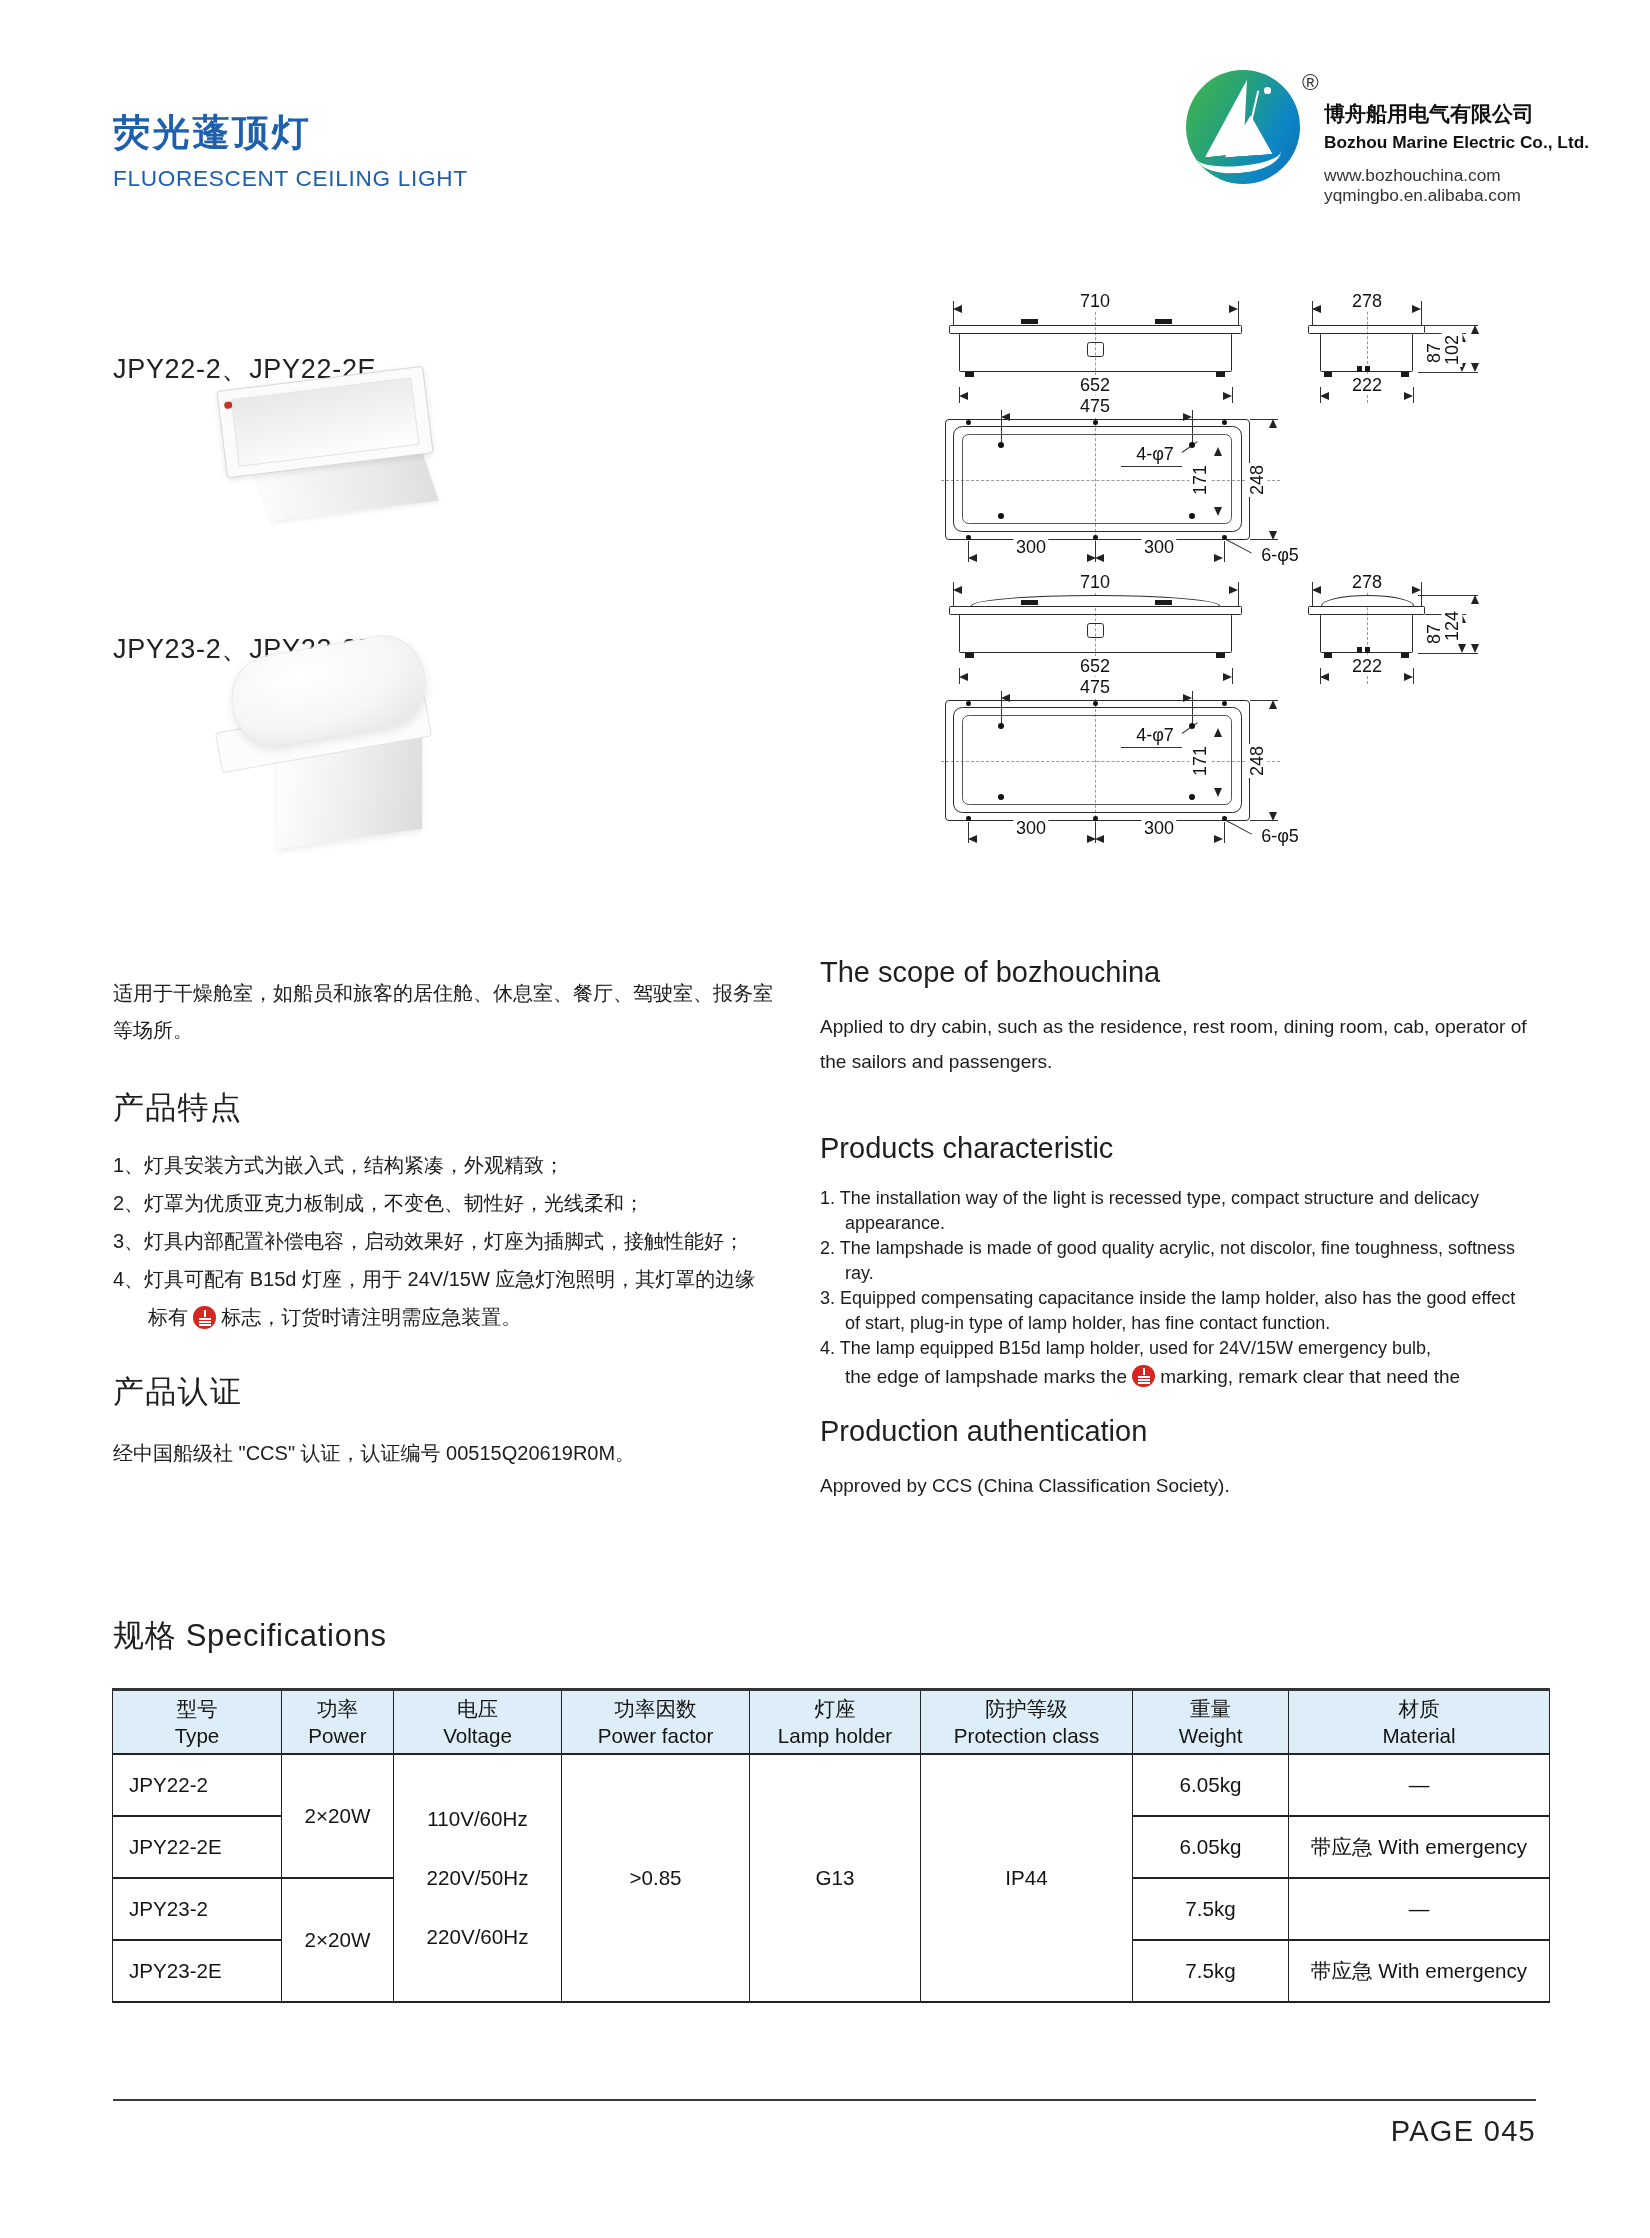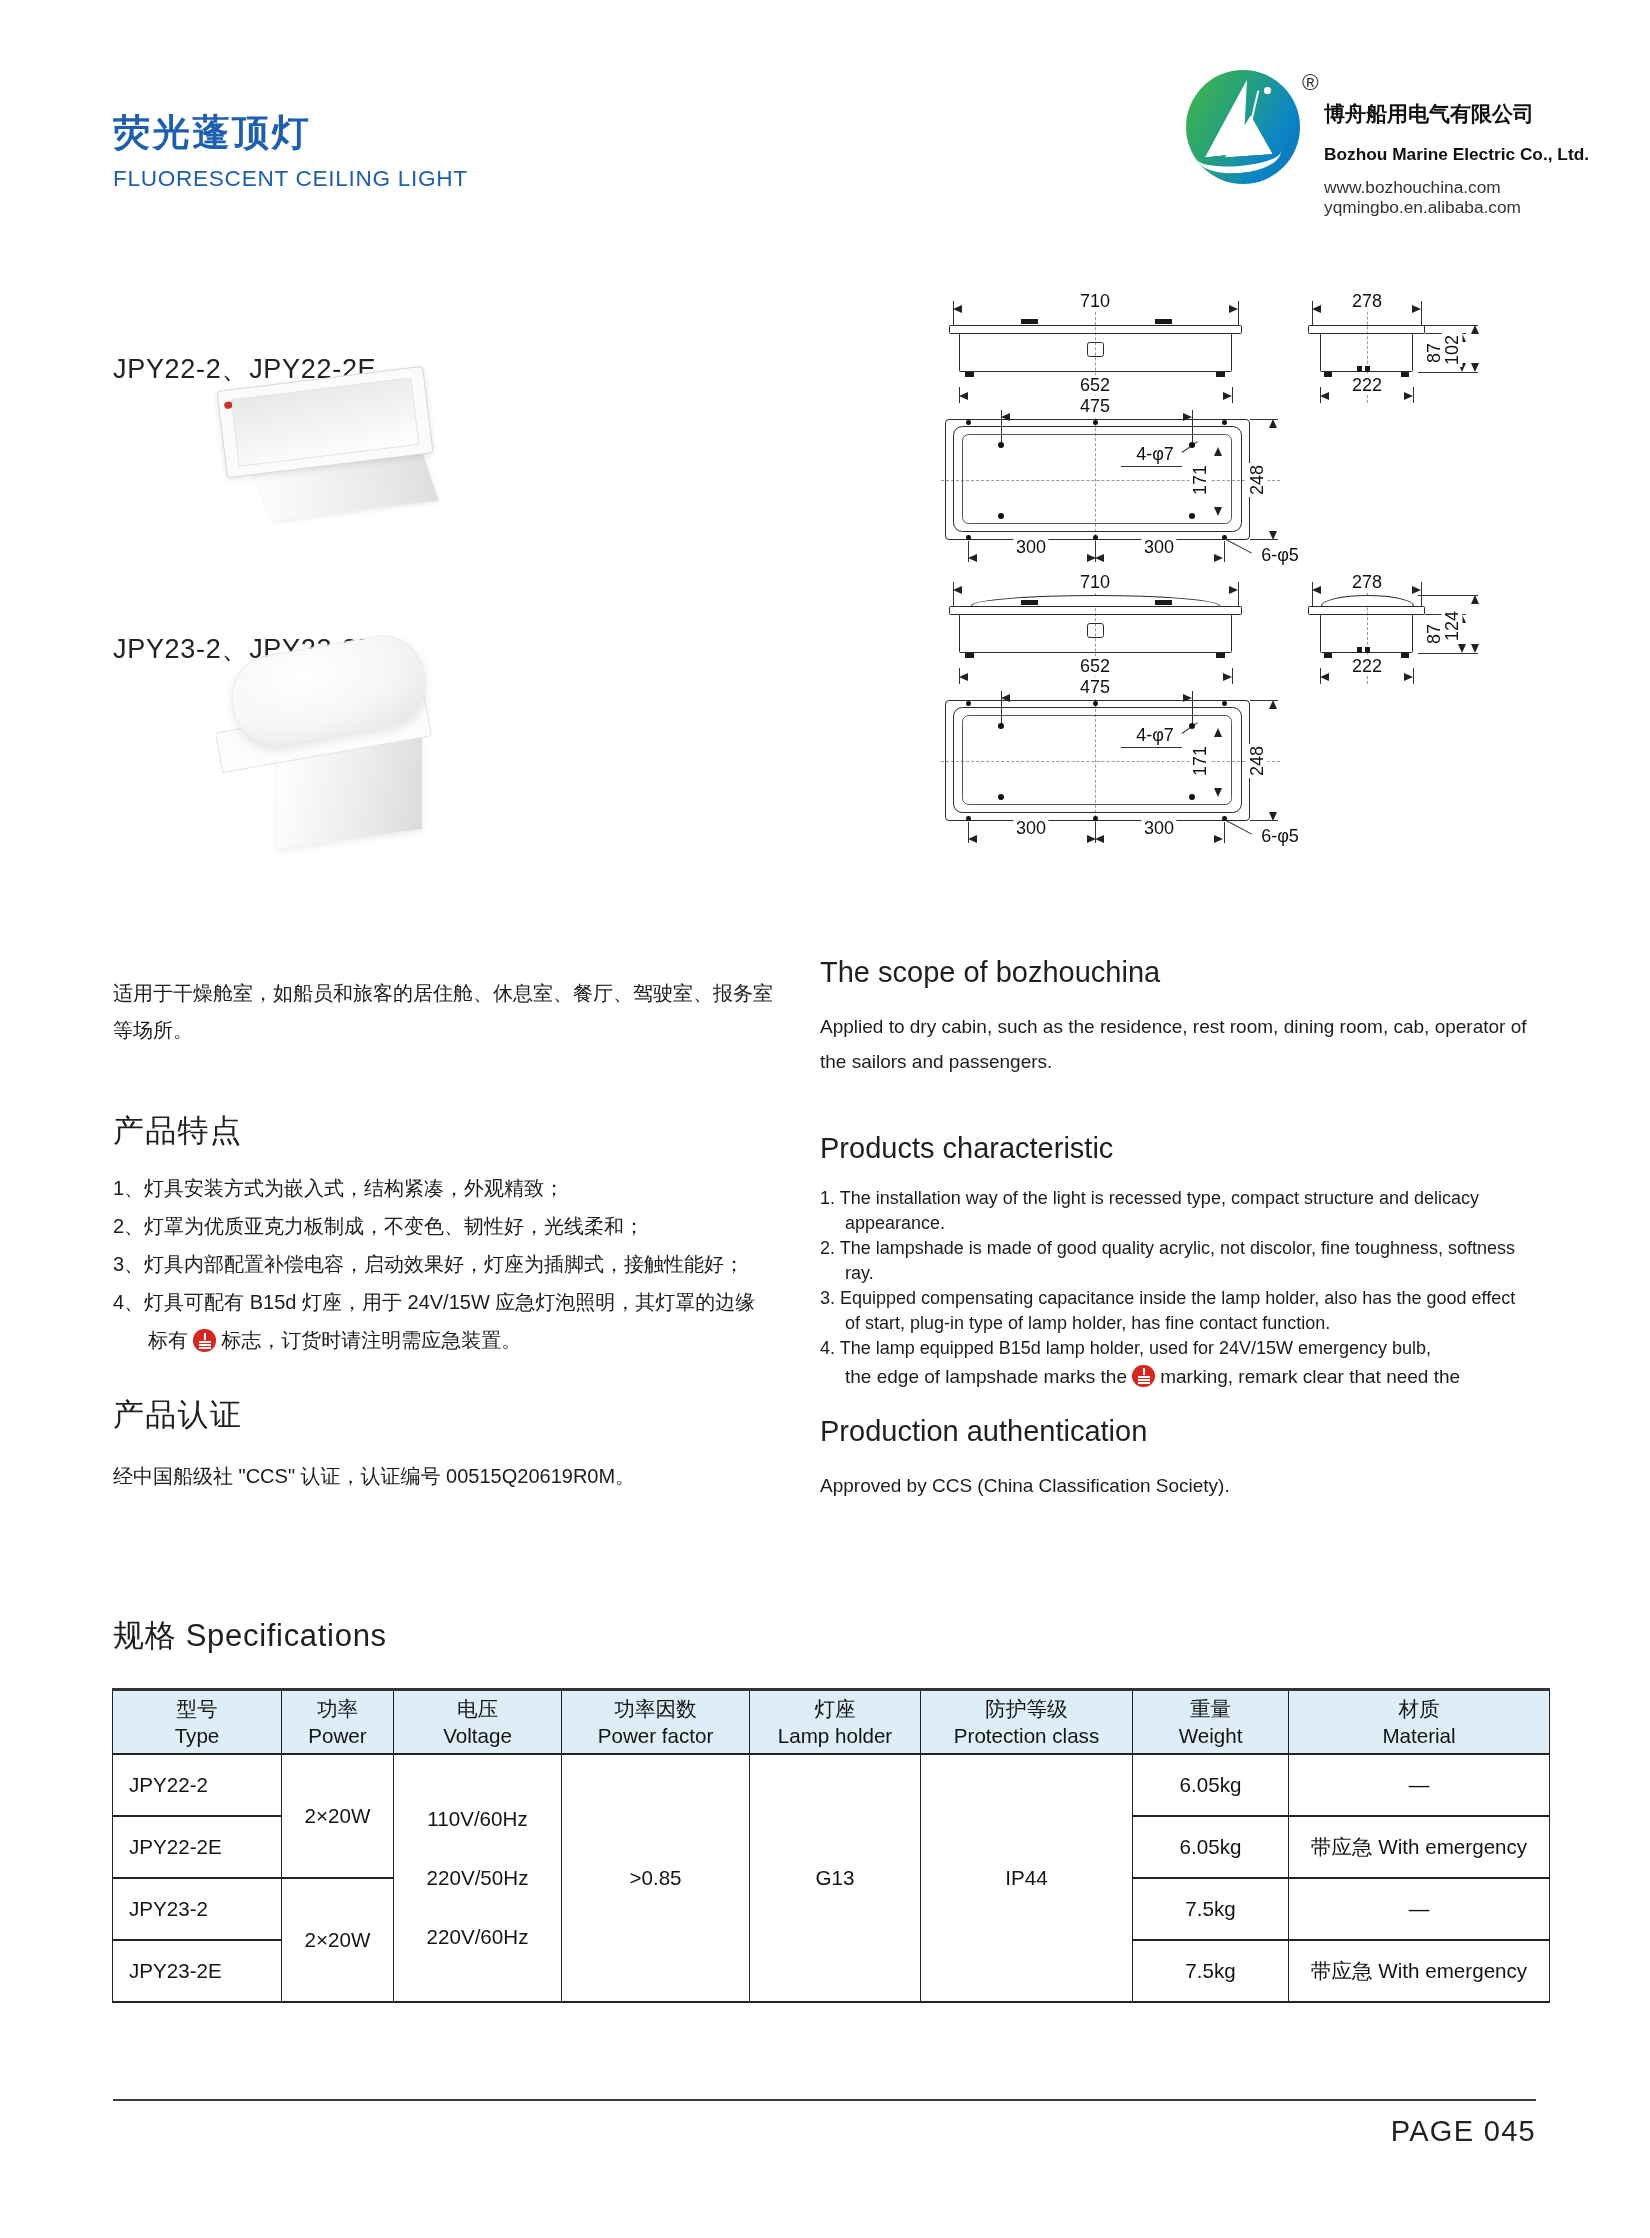--- a/index.html
+++ b/index.html
@@ -17,21 +17,21 @@
          clip-path:polygon(0 100%,96% 0,74% 100%);transform:rotate(-6deg);}
   .sail2{position:absolute;left:37px;top:37px;width:48px;height:49px;background:#fff;
          clip-path:polygon(0 100%,60% 18%,100% 100%);transform:rotate(-4deg);}
   .hull{position:absolute;left:10.6px;top:69px;width:84px;height:27px;border-bottom:7.3px solid #fff;
         border-radius:0 0 95% 95%/0 0 100% 100%;transform:rotate(-5deg);}
   .mast{position:absolute;left:65px;top:20px;width:2px;height:56px;background:#fff;transform:rotate(13deg);}
   .mlight{position:absolute;left:78px;top:17.3px;width:6.7px;height:6.7px;border-radius:50%;background:#fff;}
   .logo-reg{position:absolute;left:1302px;top:70px;font-size:22.6px;color:#333;}
   .co-block{position:absolute;left:1324px;top:100px;width:266px;}
   .co-zh{font-size:21px;font-weight:bold;color:#111;line-height:27px;}
-  .co-en{font-size:17.3px;font-weight:bold;color:#111;line-height:21px;margin-top:17px;}
+  .co-en{font-size:17.3px;font-weight:bold;color:#111;line-height:21px;margin-top:5px;}
   .co-web{font-size:17.3px;color:#333;line-height:20px;margin-top:12px;}
   .co-web2{font-size:17.3px;color:#333;line-height:20px;}
   
   .model-title{position:absolute;left:113px;font-size:27px;color:#222;letter-spacing:0.7px;}
   
   .photo{position:absolute;}
   .p1-body{position:absolute;left:37px;top:65px;width:168px;height:80px;
            background:linear-gradient(100deg,#fdfdfd,#e9e9e9 70%,#dedede);
            transform:rotate(-7deg) skewX(12deg);box-shadow:0 2px 5.3px rgba(0,0,0,.08);}
   .p1-frame{position:absolute;left:0;top:10.6px;width:206px;height:86px;background:#fbfbfb;
@@ -76,21 +76,21 @@
        background:#fff;padding:0 2px;white-space:nowrap;z-index:5;}
   .dash-v{position:absolute;border-left:1.3px dashed #999;z-index:0;}
   .dash-h{position:absolute;border-top:1.3px dashed #999;z-index:0;}
   
   .col-left{position:absolute;left:113px;top:952px;width:665px;}
   .col-right{position:absolute;left:820px;top:952px;width:715px;}
   .h-zh{font-size:31px;color:#1f1f1f;font-weight:400;letter-spacing:1.3px;line-height:40px;}
   .h-en{font-size:29px;color:#1f1f1f;font-weight:400;line-height:40px;}
   .b-zh{font-size:20px;line-height:37px;margin-top:22.6px;}
   .b-en{font-size:19px;line-height:35px;margin-top:17.3px;}
-  .feat-h-zh{margin-top:62px;}
+  .feat-h-zh{margin-top:39px;}
   .list-zh{margin-top:18.6px;}
   .item-zh{font-size:20px;line-height:38px;padding-left:35px;text-indent:-35px;}
   .item-zh-cont{font-size:20px;line-height:38px;padding-left:35px;}
   .feat-h-en{margin-top:49px;}
   .list-en{margin-top:17.3px;}
   .item-en{font-size:18px;line-height:25px;padding-left:25px;text-indent:-25px;}
   .item-en-cont{font-size:19px;line-height:32px;padding-left:25px;}
   .cert-h-zh{margin-top:36px;}
   .cert-h-en{margin-top:18.6px;}
   .mark{display:inline-block;vertical-align:-4.7px;width:22.6px;height:22.6px;border-radius:50%;

